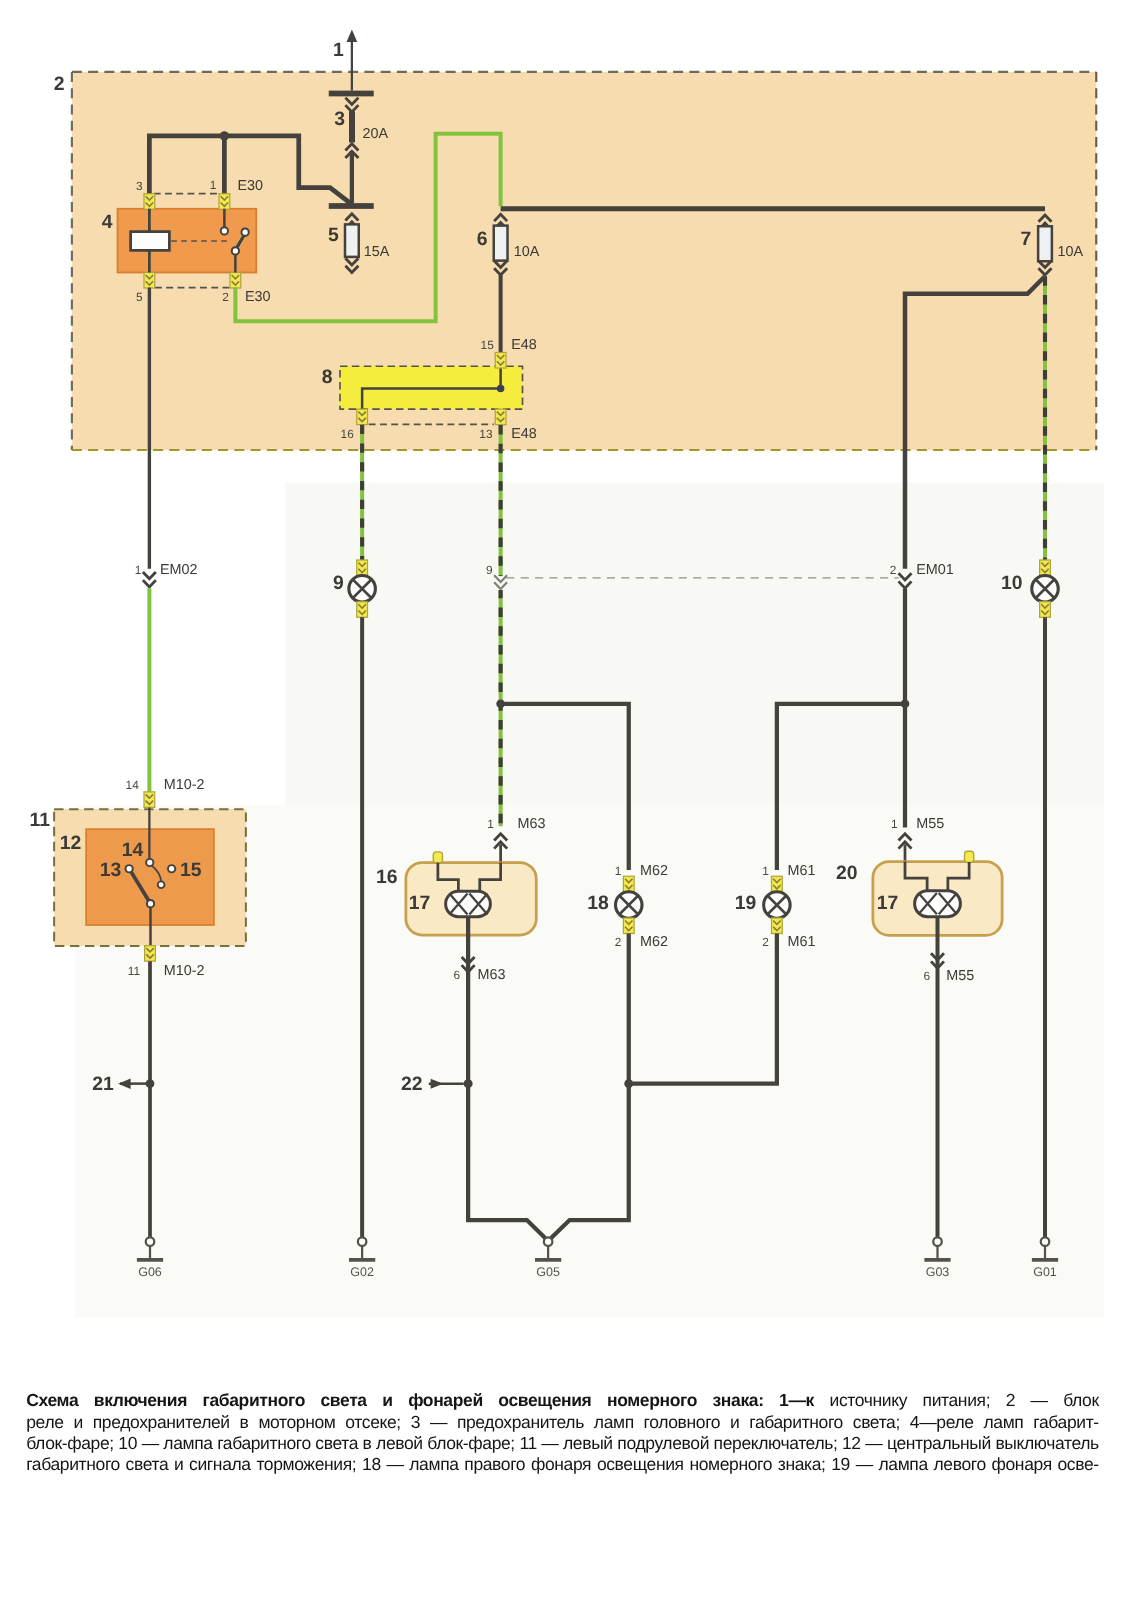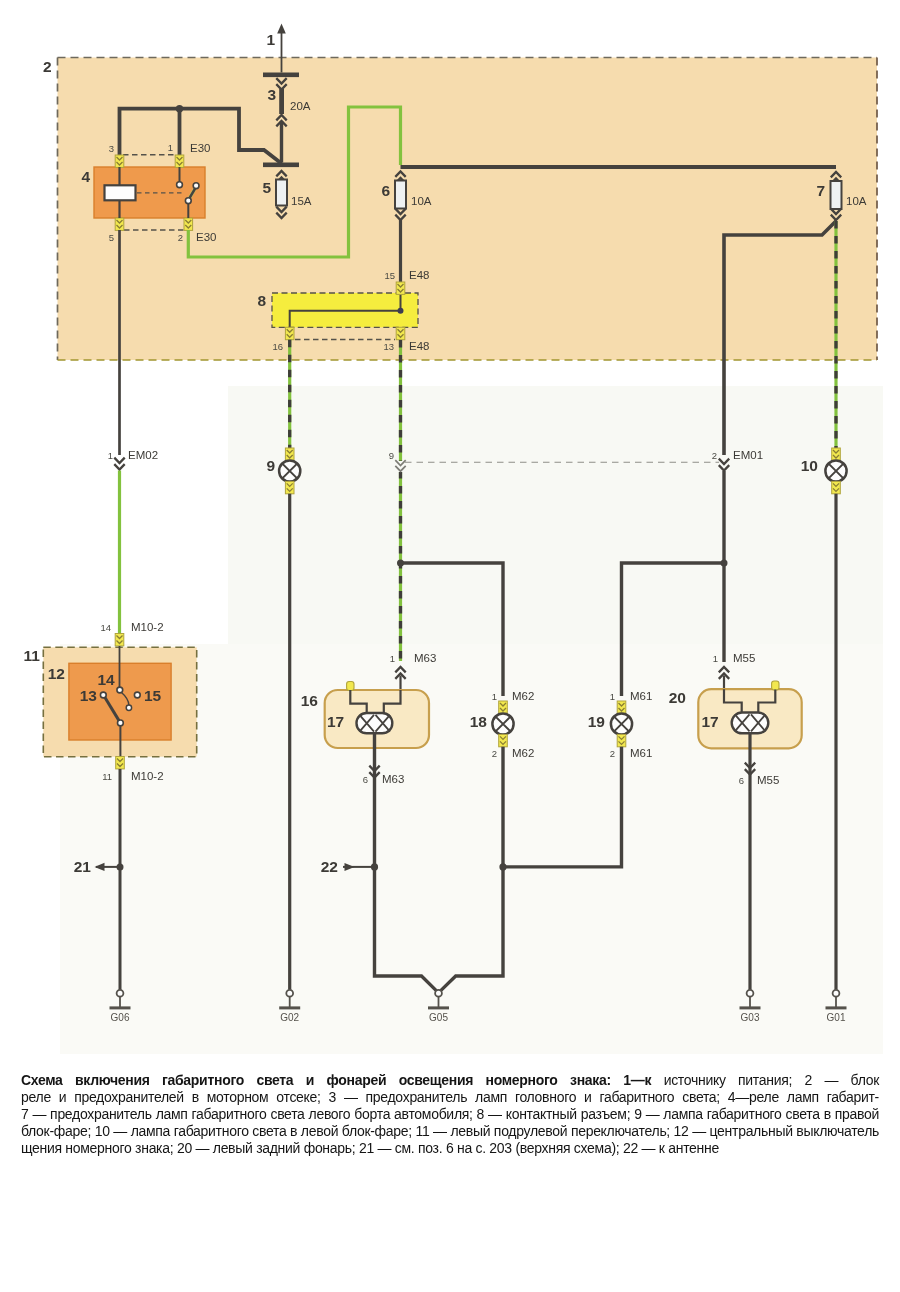--- a/index.html
+++ b/index.html
@@ -364,20 +364,19 @@
 <text class="pin" x="744" y="784" text-anchor="end">6</text>
 <text class="lbl" x="757" y="784">M55</text>
       </g>
 
 <g>
         <use href="#gnd" x="750" y="993.3"></use>
         <text class="gl" x="750" y="1021" text-anchor="middle">G03</text>
       </g>
 </svg>
 
-<div class="cap" style="top:1072px;">
+<div class="cap" style="top:1112px;">
 <div class="j"><b>Схема включения габаритного света и фонарей освещения номерного знака: 1—к </b>источнику питания; 2 — блок</div>
 <div class="j">реле и предохранителей в моторном отсеке; 3 — предохранитель ламп головного и габаритного света; 4—реле ламп габарит-</div>
-<div class="j">7 — предохранитель ламп габаритного света левого борта автомобиля; 8 — контактный разъем; 9 — лампа габаритного света в правой</div>
 <div class="j">блок-фаре; 10 — лампа габаритного света в левой блок-фаре; 11 — левый подрулевой переключатель; 12 — центральный выключатель</div>
-<div>щения номерного знака; 20 — левый задний фонарь; 21 — см. поз. 6 на с. 203 (верхняя схема); 22 — к антенне</div>
+<div class="j">габаритного света и сигнала торможения; 18 — лампа правого фонаря освещения номерного знака; 19 — лампа левого фонаря осве-</div>
 </div>
 </div>
 
 </body></html>

